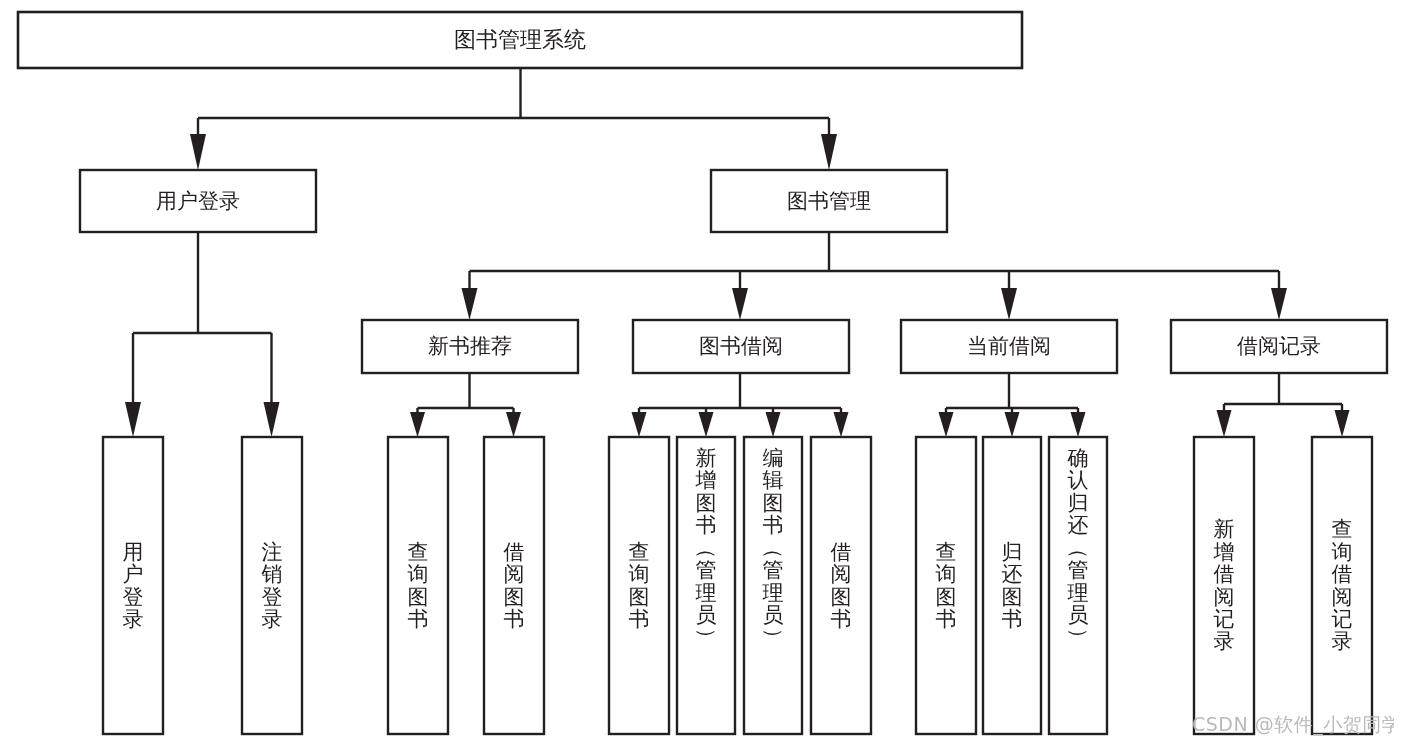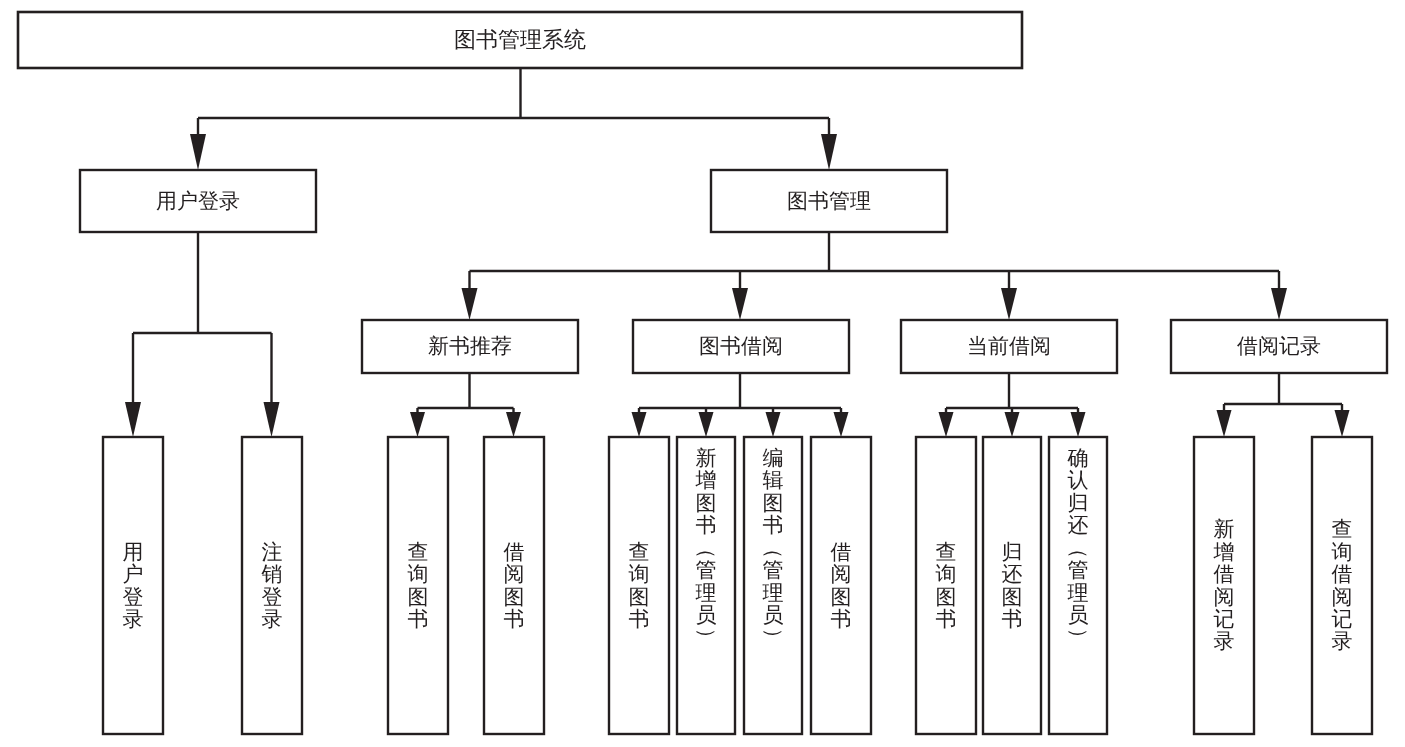--- a/index.html
+++ b/index.html
@@ -220,14 +220,15 @@
   <div class="leaf-label" style="left:609px; top:437px; width:60px; height:297px;"><span class="ch">查</span><span class="ch">询</span><span class="ch">图</span><span class="ch">书</span></div>
   <div class="leaf-label" style="left:677px; top:437px; width:58px; height:297px; justify-content:flex-start; padding-top:10px;"><span class="ch">新</span><span class="ch">增</span><span class="ch">图</span><span class="ch">书</span><span class="ch rot">（</span><span class="ch">管</span><span class="ch">理</span><span class="ch">员</span><span class="ch rot">）</span></div>
   <div class="leaf-label" style="left:744px; top:437px; width:58px; height:297px; justify-content:flex-start; padding-top:10px;"><span class="ch">编</span><span class="ch">辑</span><span class="ch">图</span><span class="ch">书</span><span class="ch rot">（</span><span class="ch">管</span><span class="ch">理</span><span class="ch">员</span><span class="ch rot">）</span></div>
   <div class="leaf-label" style="left:811px; top:437px; width:60px; height:297px;"><span class="ch">借</span><span class="ch">阅</span><span class="ch">图</span><span class="ch">书</span></div>
   <div class="leaf-label" style="left:916px; top:437px; width:60px; height:297px;"><span class="ch">查</span><span class="ch">询</span><span class="ch">图</span><span class="ch">书</span></div>
   <div class="leaf-label" style="left:983px; top:437px; width:58px; height:297px;"><span class="ch">归</span><span class="ch">还</span><span class="ch">图</span><span class="ch">书</span></div>
   <div class="leaf-label" style="left:1049px; top:437px; width:58px; height:297px; justify-content:flex-start; padding-top:10px;"><span class="ch">确</span><span class="ch">认</span><span class="ch">归</span><span class="ch">还</span><span class="ch rot">（</span><span class="ch">管</span><span class="ch">理</span><span class="ch">员</span><span class="ch rot">）</span></div>
   <div class="leaf-label" style="left:1194px; top:437px; width:60px; height:297px;"><span class="ch">新</span><span class="ch">增</span><span class="ch">借</span><span class="ch">阅</span><span class="ch">记</span><span class="ch">录</span></div>
   <div class="leaf-label" style="left:1312px; top:437px; width:60px; height:297px;"><span class="ch">查</span><span class="ch">询</span><span class="ch">借</span><span class="ch">阅</span><span class="ch">记</span><span class="ch">录</span></div>
 
+  <div class="watermark" style="left:1192px; top:712px;">CSDN @软件_小贺同学</div>
 
 </div>
 
 </body></html>

